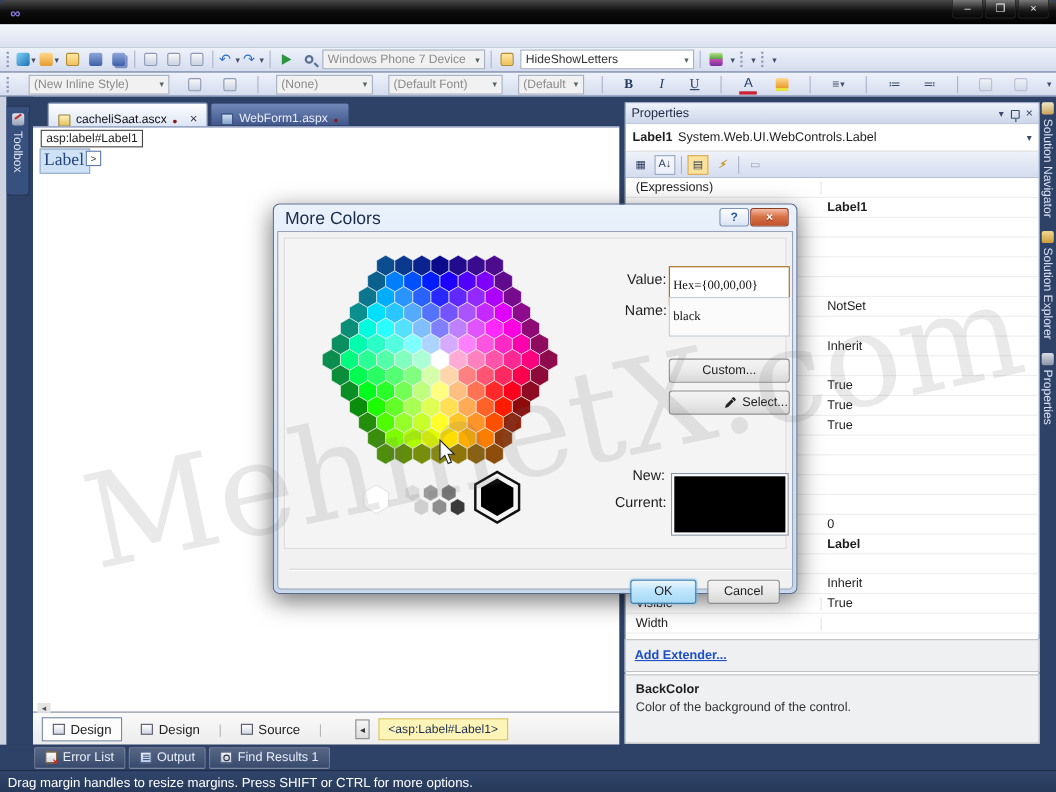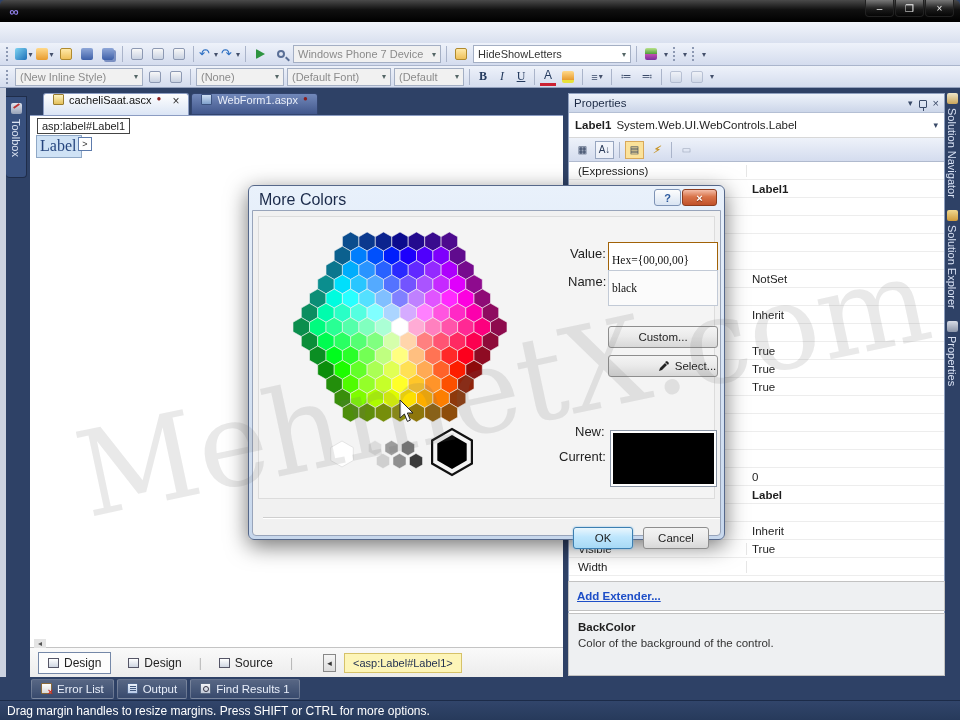--- a/index.html
+++ b/index.html
@@ -16,21 +16,21 @@
   .winbtns{position:absolute;right:6px;top:0;display:flex;gap:1px;}
   .winbtn{width:29px;height:17px;background:linear-gradient(rgba(255,255,255,.25),rgba(255,255,255,.06) 45%,rgba(0,0,0,.2));
     border:1px solid #222;border-top:none;border-radius:0 0 4px 4px;display:flex;align-items:center;justify-content:center;color:#eee;font-size:10px;}
 
   
   .menubar{position:absolute;left:0;top:22px;width:960px;height:21px;
     background:linear-gradient(#f2f5fb,#d9e0ef);display:flex;align-items:center;padding-left:8px;font-size:12px;color:#1a1a1a;}
   .menu-item{padding:2px 9px;}
   .tbrow{position:absolute;left:0;width:960px;display:flex;align-items:center;gap:3px;
     background:linear-gradient(#eef2fa,#d4dcee);border-bottom:1px solid #aab5cc;padding:0 4px;}
-  .tb1{top:43px;height:23px;} .tb2{top:66px;height:22px;border-bottom:1px solid #93a1bd;}
+  .tb1{top:43px;height:23px;} .tb2{top:66px;height:22px;border-bottom:1px solid #93a1bd;justify-content:space-between;}
   .grip{width:4px;height:14px;border-left:2px dotted #8d99b3;margin:0 2px;}
   .tsep{width:1px;height:16px;background:#aab4ca;margin:0 2px;}
   .tbi{min-width:18px;height:18px;display:flex;align-items:center;justify-content:center;font-size:11px;color:#3a4a68;}
   .ic{display:inline-block;width:12px;height:12px;border-radius:2px;}
   .ic-new{background:linear-gradient(135deg,#7fd4f2,#1d6fb8);}
   .ic-add{background:linear-gradient(#ffd98a,#e89b2e);}
   .ic-open{background:linear-gradient(#ffe9a8,#eec05a);border:1px solid #b08a2e;}
   .ic-save{background:linear-gradient(#8fa7d8,#3d5fa8);}
   .ic-saveall{background:linear-gradient(#8fa7d8,#3d5fa8);box-shadow:2px 2px 0 #7b90c2;}
   .ic-cut,.ic-copy,.ic-paste{background:linear-gradient(#f8f8f8,#c9d2e2);border:1px solid #8d99b3;}
@@ -61,21 +61,21 @@
   .rtab .vlabel{writing-mode:vertical-rl;font-size:11px;}
   .ric{width:11px;height:11px;border-radius:2px;}
   .ric-nav{background:linear-gradient(#efe6c8,#c9a55a);}
   .ric-exp{background:linear-gradient(#f0d890,#cf9b3a);}
   .ric-prop{background:linear-gradient(#d8dce6,#8a94a8);}
   .ric-toolbox{background:linear-gradient(#e0e4ee,#97a2b8);position:relative;}
   .ric-toolbox:after{content:"";position:absolute;left:2px;top:2px;width:7px;height:2px;background:#b33;transform:rotate(-35deg);}
 
   
   .tabwell{position:absolute;left:43px;top:93px;height:22px;display:flex;gap:2px;}
-  .dtab{display:flex;align-items:flex-start;gap:5px;padding:0 9px;font-size:11px;border-radius:3px 3px 0 0;}
+  .dtab{display:flex;align-items:flex-end;gap:5px;padding:0 9px;font-size:11px;border-radius:3px 3px 0 0;}
   .dtab .dicon{width:11px;height:11px;border-radius:1px;background:linear-gradient(#fdf3c0,#e4c05a);border:1px solid #9a7d2e;}
   .dtab.active{background:linear-gradient(#fefefe,#dbe5f5);border:1px solid #8b9cc2;border-bottom:none;color:#111;}
   .dtab.inactive{background:linear-gradient(#7289ba,#41578c);border:1px solid #32446e;color:#e9eef9;}
   .dtab.inactive .dicon{background:linear-gradient(#cfe0f4,#7fa0cc);border-color:#3c5380;}
   .moddot{color:#8b1d1d;font-size:8px;}
   .tclose{color:#333;font-size:12px;margin-left:6px;}
 
   
   .editor{position:absolute;left:30px;top:115px;width:533px;height:532px;background:#fff;border-top:1px solid #8b9cc2;}
   .taglabel{position:absolute;left:7px;top:2px;border:1px solid #444;background:#fff;padding:1px 4px;font-size:11px;color:#222;}
@@ -288,21 +288,21 @@
       </span>
     <span class="tsep"></span>
     <div class="combo disabled" style="width:88px">
       <span>(None)</span>
         <span class="arr">▾</span>
     </div>
     <div class="combo disabled" style="width:104px">
       <span>(Default Font)</span>
         <span class="arr">▾</span>
     </div>
-    <div class="combo disabled" style="width:70px">
+    <div class="combo disabled" style="width:60px">
       <span>(Default</span>
         <span class="arr">▾</span>
     </div>
     <span class="tsep"></span>
     <span class="tbi fmt b">B</span>
     <span class="tbi fmt i">I</span>
     <span class="tbi fmt u">U</span>
     <span class="tsep"></span>
     <span class="tbi fmt" style="border-bottom:3px solid #c23;">A</span>
     <span class="tbi">

